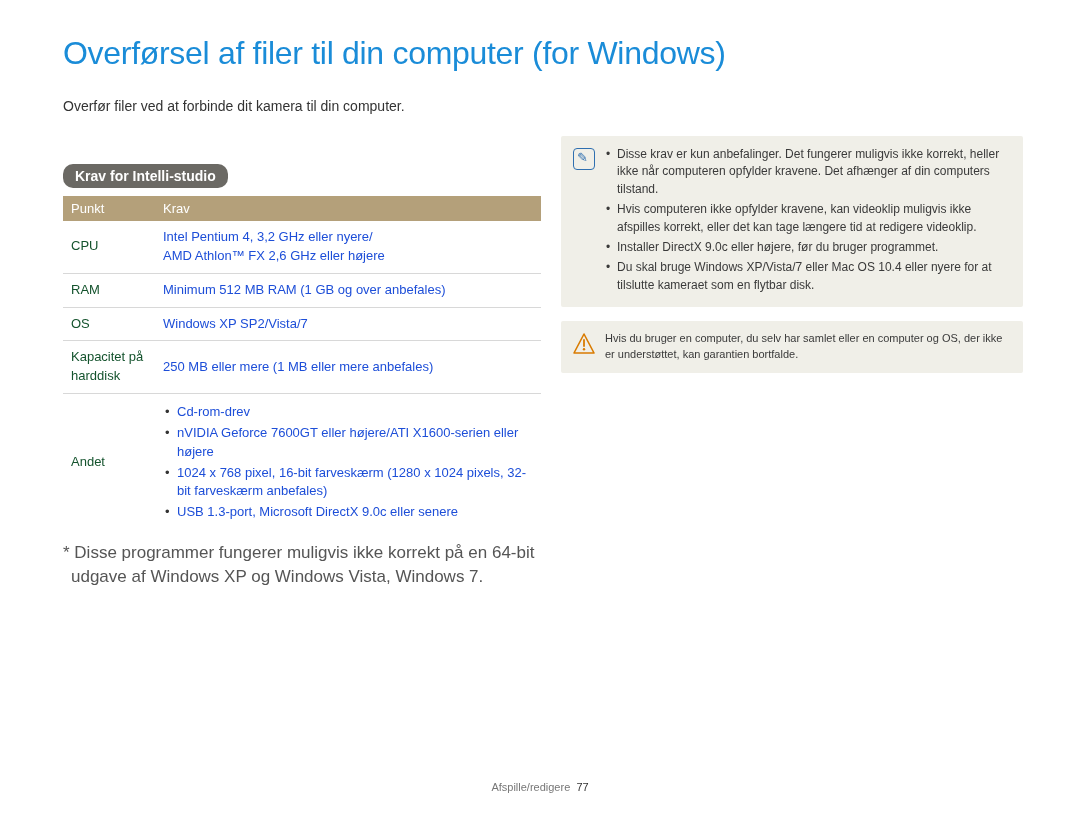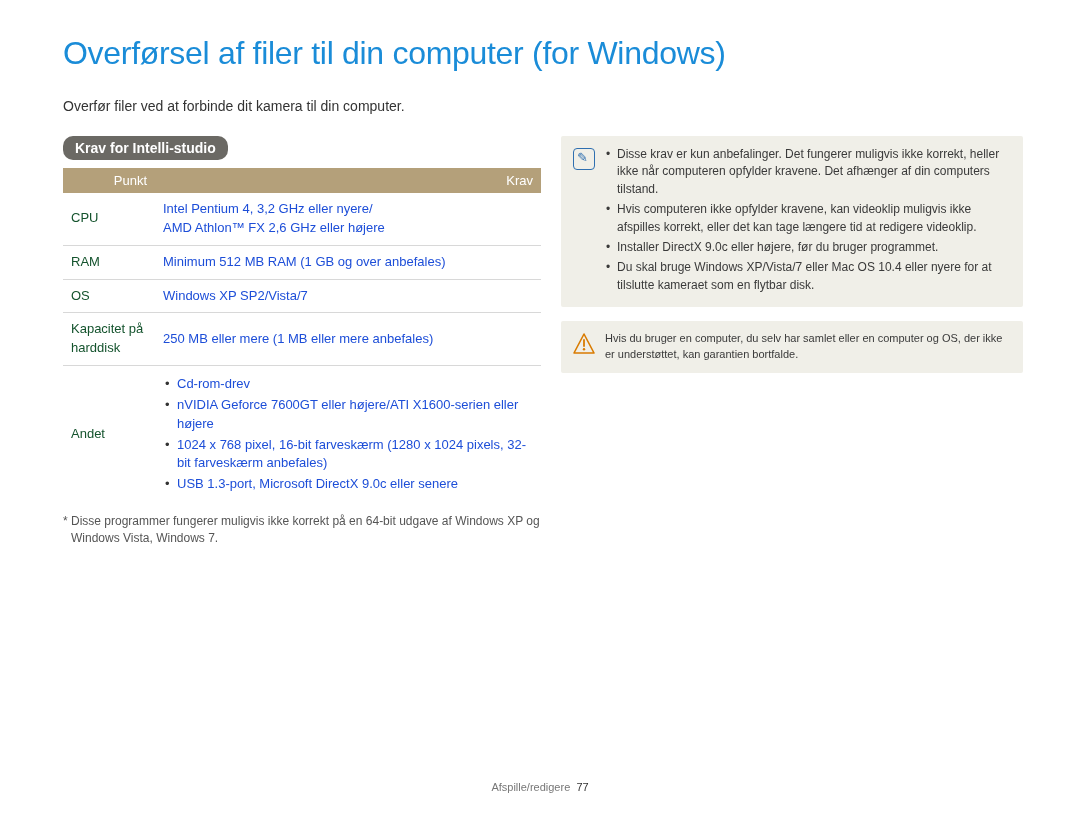--- a/index.html
+++ b/index.html
@@ -24,20 +24,21 @@
     color: #333;
     margin-bottom: 22px;
   }
   .columns {
     display: flex;
     gap: 20px;
   }
   .left-col {
     width: 478px;
     flex-shrink: 0;
+    margin-top: 28px;
   }
   .right-col {
     width: 462px;
     flex-shrink: 0;
   }
   .section-badge {
     display: inline-block;
     background: #6b6964;
     color: #fff;
     font-size: 14px;
@@ -47,21 +48,21 @@
     font-weight: 700;
   }
   table.req {
     width: 100%;
     border-collapse: collapse;
     font-size: 13px;
   }
   table.req th {
     background: #b4a07a;
     color: #fff;
-    text-align: right;
+    text-align: left;
     font-weight: 400;
     padding: 5px 8px;
     font-size: 13px;
   }
   table.req th:first-child { width: 92px; }
   table.req td {
     padding: 7px 8px;
     vertical-align: middle;
     border-bottom: 1px solid #d8d8d8;
     color: #1d4ed8;
@@ -81,21 +82,21 @@
     position: relative;
     margin: 2px 0;
   }
   ul.inner li::before {
     content: "•";
     position: absolute;
     left: 2px;
     color: #333;
   }
   .footnote {
-    font-size: 12px;
+    font-size: 17px;
     color: #555;
     margin-top: 10px;
     line-height: 1.4;
     padding-left: 8px;
     text-indent: -8px;
   }
   .callout {
     background: #f0efe8;
     border-radius: 2px;
     padding: 10px 12px 10px 12px;

